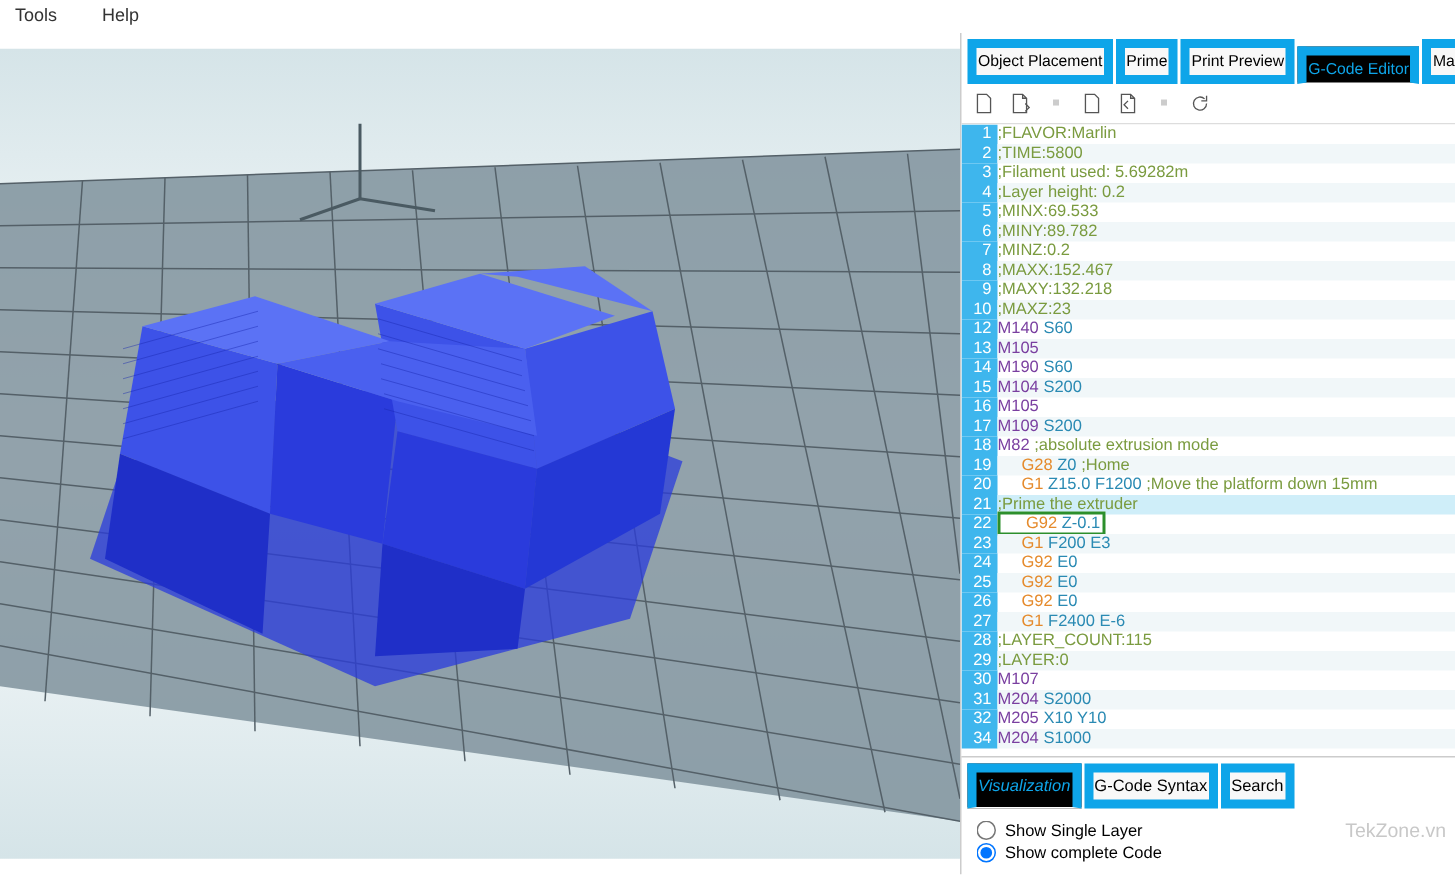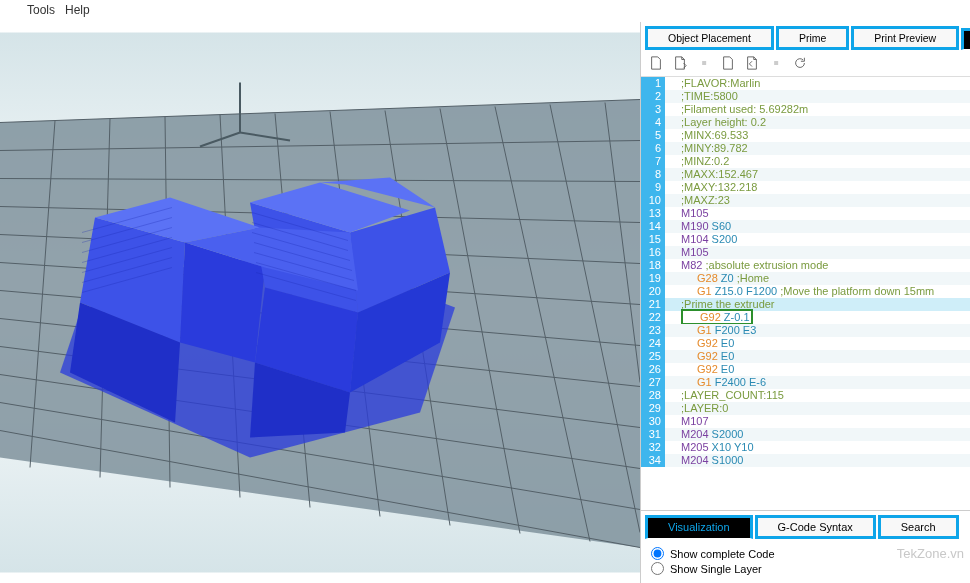--- a/index.html
+++ b/index.html
@@ -1,41 +1,41 @@
 <!DOCTYPE html>
 <html><head>
 <meta charset="utf-8">
 <style>
 * { margin: 0; padding: 0; box-sizing: border-box; font-family: 'Segoe UI', Tahoma, sans-serif; }
 body { width: 970px; height: 583px; background: #fff; overflow: hidden; position: relative; }
-.menubar { height: 22px; display: flex; gap: 10px; padding: 3px 27px; font-size: 12px; color: #333; }
+.menubar { height: 22px; display: flex; gap: 30px; padding: 3px 10px; font-size: 12px; color: #333; }
 .menubar span { cursor: default; }
 .main { display: flex; height: 561px; }
 .viewport { width: 640px; height: 100%; background: #fff; position: relative; }
 .viewport svg { width: 100%; height: 100%; display:block; }
 .right { width: 330px; height: 100%; display: flex; flex-direction: column; border-left: 1px solid #ccc; }
 .tabs { display: flex; padding: 4px 4px 0 4px; font-size: 10.5px; align-items:flex-end; }
-.tab { border: 3px solid #0ea5e9; padding: 3px 20px; margin-right: 2px; background: #f8f8f8; cursor: pointer; white-space: nowrap; }
+.tab { border: 6px solid #0ea5e9; padding: 3px 1px; margin-right: 2px; background: #f8f8f8; cursor: pointer; white-space: nowrap; }
 .tab.active { color: #0ea5e9; border-bottom: 1px solid #fff; background: #000000; }
 .toolbar { display: flex; gap: 6px; padding: 4px 6px; border-bottom: 1px solid #ddd; }
 .toolbar .tbtn { width: 18px; height: 18px; display:flex; align-items:center; justify-content:center; cursor: pointer; color:#555; }
 .toolbar .tbtn svg { width:14px; height:14px; }
 .code { flex: 1; overflow-y: scroll; font-family: Consolas, monospace; font-size: 11px; line-height: 13px; background: #fff; position:relative; }
 .line { display: flex; }
 .gutter { width: 24px; text-align: right; padding-right: 4px; background: #3eb6ed; color: #fff; user-select:none; }
-.ltxt { flex:1; padding-left: 16px; white-space: pre; }
+.ltxt { flex:1; padding-left: 0; white-space: pre; }
 .line:nth-child(even) .ltxt { background: #f1f7f9; }
 .cm { color: #7a9b3f; }
 .gc { color: #e58a2b; margin-left: 16px; }
 .mc { color: #7a3fa0; }
 .num { color: #2a8ab3; }
 .hl .ltxt { background: #cfeef9 !important; }
 .hb { border: 2px solid #2c8f2c; background:#fff; padding:0 1px;text-align:center; }
 .bottom-tabs { display: flex; padding: 4px 4px 0 4px; font-size: 11px; border-top:1px solid #ccc; }
-.bottom-tabs .tab.active { color:#0ea5e9; }
+.bottom-tabs .tab.active { color:#0ea5e9;font-style:italic; }
 .radios { padding: 6px 10px; font-size: 11px; }
 .radios label { display:flex; align-items:center; gap:6px; margin:2px 0; }
 .watermark { position:absolute; right:6px; bottom:22px; font-size:13px; color:#c8c8c8; font-family: sans-serif; pointer-events:none; }
 .code::-webkit-scrollbar { width: 16px; background:#f0f0f0; }
 .code::-webkit-scrollbar-thumb { background: #c0c0c0; }
 </style>
 </head>
 <body>
 
 <div class="menubar">
@@ -203,34 +203,42 @@
         </div>
         <div class="line">
           <div class="gutter">9</div>
           <div class="ltxt"><span class="cm">;MAXY:132.218</span></div>
         </div>
         <div class="line">
           <div class="gutter">10</div>
           <div class="ltxt"><span class="cm">;MAXZ:23</span></div>
         </div>
         <div class="line">
+          <div class="gutter">12</div>
+          <div class="ltxt"><span class="mc">M140</span><span class="num"> S60</span></div>
+        </div>
+        <div class="line">
           <div class="gutter">13</div>
           <div class="ltxt"><span class="mc">M105</span><span class="num"></span></div>
         </div>
         <div class="line">
           <div class="gutter">14</div>
           <div class="ltxt"><span class="mc">M190</span><span class="num"> S60</span></div>
         </div>
         <div class="line">
           <div class="gutter">15</div>
           <div class="ltxt"><span class="mc">M104</span><span class="num"> S200</span></div>
         </div>
         <div class="line">
           <div class="gutter">16</div>
           <div class="ltxt"><span class="mc">M105</span><span class="num"></span></div>
+        </div>
+        <div class="line">
+          <div class="gutter">17</div>
+          <div class="ltxt"><span class="mc">M109</span><span class="num"> S200</span></div>
         </div>
         <div class="line">
           <div class="gutter">18</div>
           <div class="ltxt"><span class="mc">M82</span><span class="num"> </span><span class="cm">;absolute extrusion mode</span></div>
         </div>
         <div class="line">
           <div class="gutter">19</div>
           <div class="ltxt"><span class="gc">G28</span><span class="num"> Z0 </span><span class="cm">;Home</span></div>
         </div>
         <div class="line">
@@ -290,24 +298,24 @@
           <div class="ltxt"><span class="mc">M204</span><span class="num"> S1000</span></div>
         </div>
       </div>
     <div class="bottom-tabs" id="btabs">
         <div class="tab active">Visualization</div>
         <div class="tab">G-Code Syntax</div>
         <div class="tab">Search</div>
       </div>
     <div class="radios">
       <label>
+          <input type="radio" name="vr" style="">
+          <span>Show Single Layer</span>
+        </label>
+      <label>
           <input type="radio" name="vr" checked="" style="">
           <span>Show complete Code</span>
-        </label>
-      <label>
-          <input type="radio" name="vr" style="">
-          <span>Show Single Layer</span>
         </label>
     </div>
   </div>
 </div>
 
 <div class="watermark">TekZone.vn</div>
 
 </body></html>

